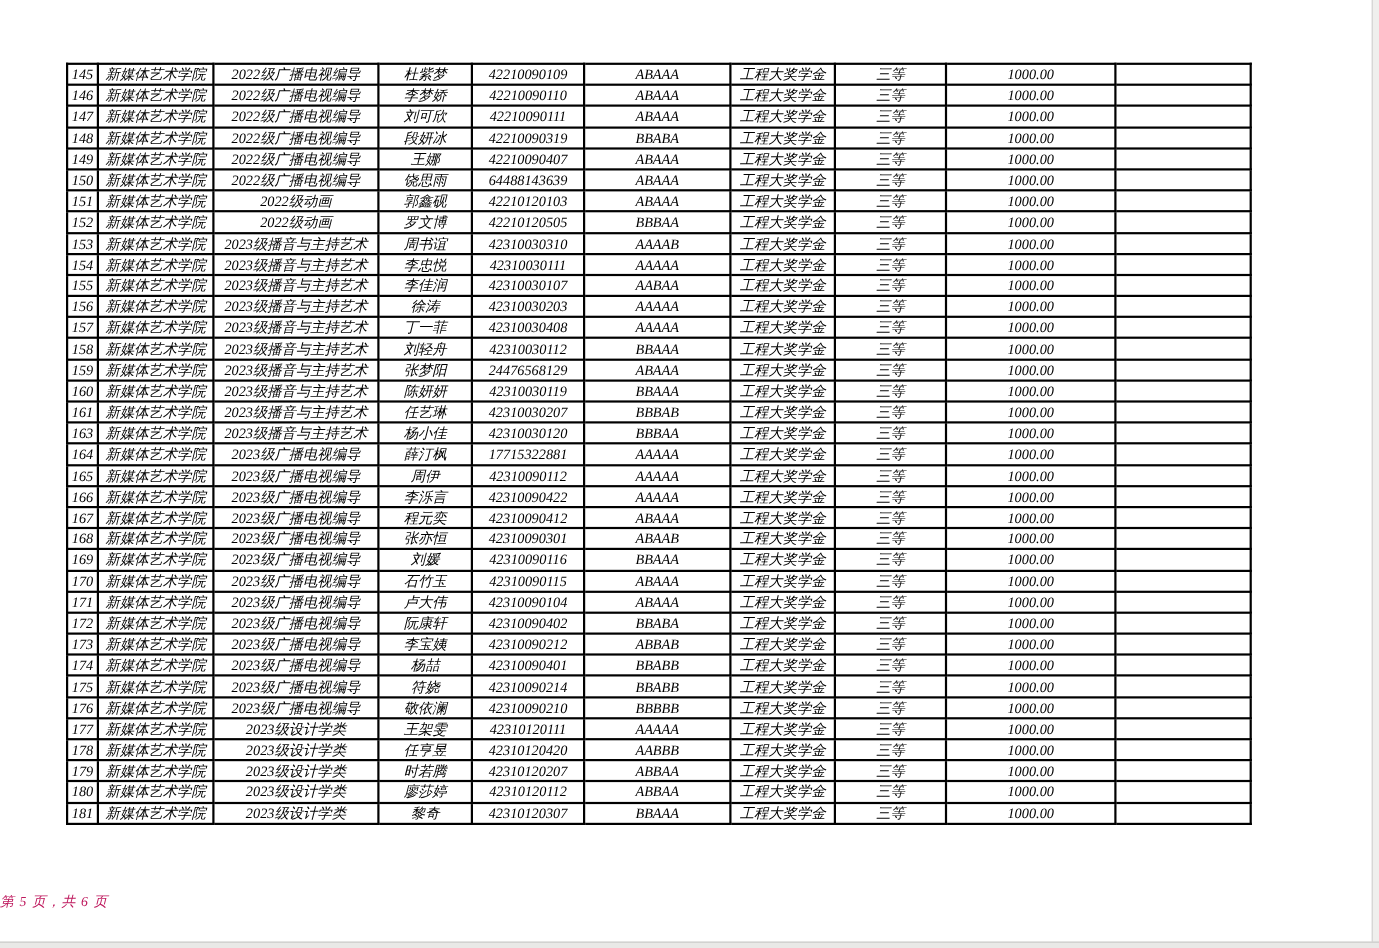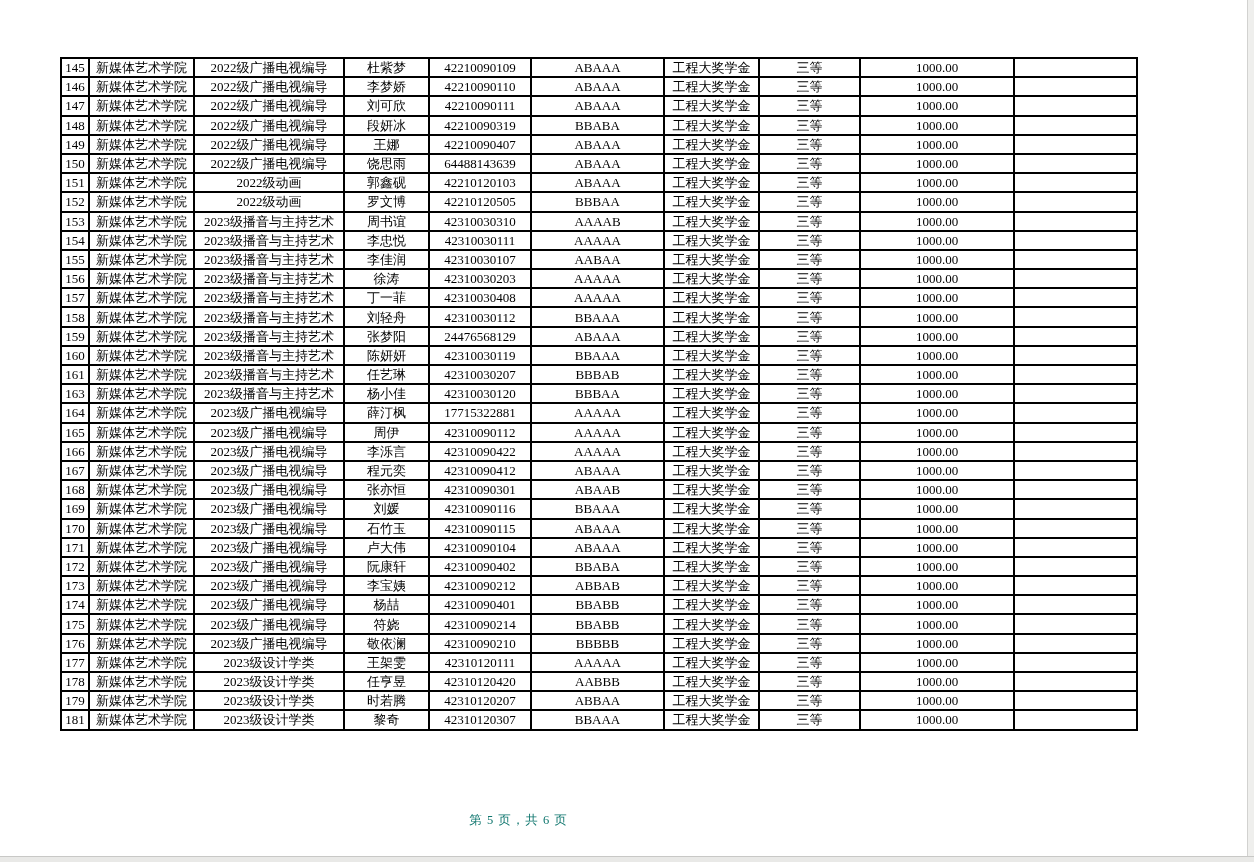--- a/index.html
+++ b/index.html
@@ -10,20 +10,21 @@
     height: 862px;
     overflow: hidden;
     font-family: "Liberation Serif", "DejaVu Serif", serif;
     color: #000;
   }
   .page {
     position: relative;
     width: 1254px;
     height: 862px;
     background: #ffffff;
+    font-style: italic;
   }
   table.award-table {
     position: absolute;
     left: 60px;
     top: 57px;
     border-collapse: collapse;
     table-layout: fixed;
     width: 1076px;
     border: 2px solid #000;
   }
@@ -36,24 +37,23 @@
     font-size: 13px;
     line-height: 1;
     white-space: nowrap;
     overflow: hidden;
   }
   .footer {
     position: absolute;
     left: 0;
     top: 812px;
     width: 1037px;
-    text-align: center;
     font-size: 12.5px;
     letter-spacing: 1px;
-    color: #0f766e;
+    color: #be185d;
   }
   .right-edge {
     position: absolute;
     left: 1247px;
     top: 0;
     width: 7px;
     height: 862px;
     background: #efefed;
     border-left: 1px solid #d2d2d0;
   }
@@ -488,20 +488,32 @@
           <td>2023级设计学类</td>
           <td>时若腾</td>
           <td>42310120207</td>
           <td>ABBAA</td>
           <td>工程大奖学金</td>
           <td>三等</td>
           <td>1000.00</td>
           <td></td>
         </tr>
         <tr>
+          <td>180</td>
+          <td>新媒体艺术学院</td>
+          <td>2023级设计学类</td>
+          <td>廖莎婷</td>
+          <td>42310120112</td>
+          <td>ABBAA</td>
+          <td>工程大奖学金</td>
+          <td>三等</td>
+          <td>1000.00</td>
+          <td></td>
+        </tr>
+        <tr>
           <td>181</td>
           <td>新媒体艺术学院</td>
           <td>2023级设计学类</td>
           <td>黎奇</td>
           <td>42310120307</td>
           <td>BBAAA</td>
           <td>工程大奖学金</td>
           <td>三等</td>
           <td>1000.00</td>
           <td></td>

